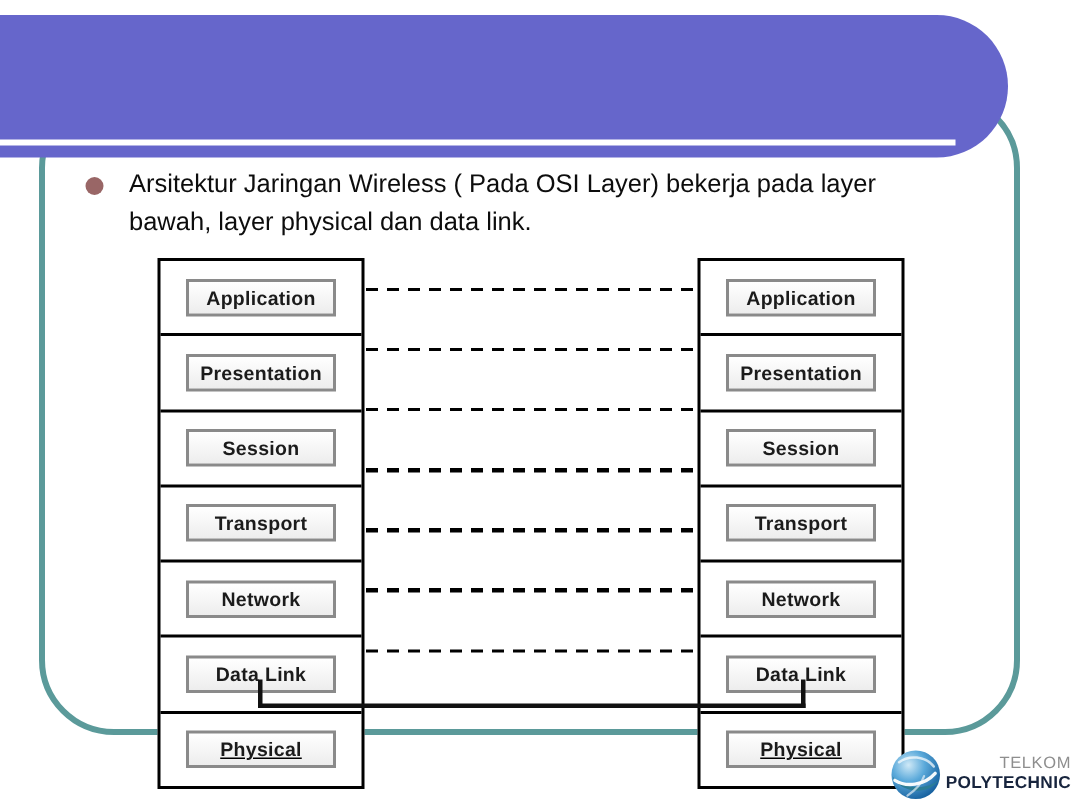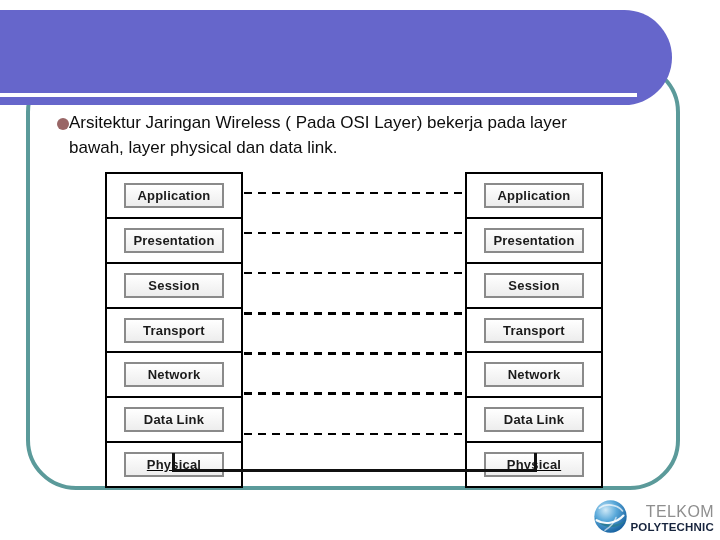--- a/index.html
+++ b/index.html
@@ -19,26 +19,26 @@
   }
   .header-divider{
     position:absolute;left:0;top:93px;width:637px;height:4px;background:#ffffff;
   }
   
   .bullet{
     position:absolute;left:57px;top:118px;width:12px;height:12px;border-radius:50%;
     background:#996666;
   }
   .bullet-text{
-    position:absolute;left:69px;top:110px;width:545px;
+    position:absolute;left:86px;top:110px;width:545px;
     font-size:17px;line-height:25px;color:#0d0d0d;
   }
   
   .osi-stack{
-    position:absolute;top:172px;width:138px;height:316px;box-sizing:border-box;
+    position:absolute;top:172px;width:138px;height:354px;box-sizing:border-box;
     border:2px solid #000;background:#ffffff;display:flex;flex-direction:column;
   }
   .osi-stack.left{left:105px;}
   .osi-stack.right{left:465px;}
   .osi-row{
     flex:1;display:flex;align-items:center;justify-content:center;
     border-bottom:2px solid #000;
   }
   .osi-row:last-child{border-bottom:none;text-decoration:underline;}
   .osi-label{
@@ -56,21 +56,21 @@
   .dash-line.thick{height:3px;}
   
   .bottom-connector{
     position:absolute;left:172px;top:453px;width:365px;height:19px;box-sizing:border-box;
     border:3px solid #111;border-top:none;
   }
   
   .logo{position:absolute;left:588px;top:496px;width:128px;height:42px;}
   .globe{position:absolute;left:4px;top:2px;width:37px;height:37px;}
   .logo-text{position:absolute;right:2px;top:8px;text-align:right;line-height:1.05;}
-  .logo-telkom{font-size:16px;color:#8e8e8e;letter-spacing:0.4px;}
+  .logo-telkom{font-size:11px;color:#8e8e8e;letter-spacing:0.4px;}
   .logo-poly{font-size:11.5px;font-weight:bold;color:#17243d;letter-spacing:0.2px;margin-left:33px;}
 </style>
 </head>
 <body>
 
 <div class="slide">
 
   <div class="content-border"></div>
   <div class="header-bar"></div>
   <div class="header-divider"></div>

